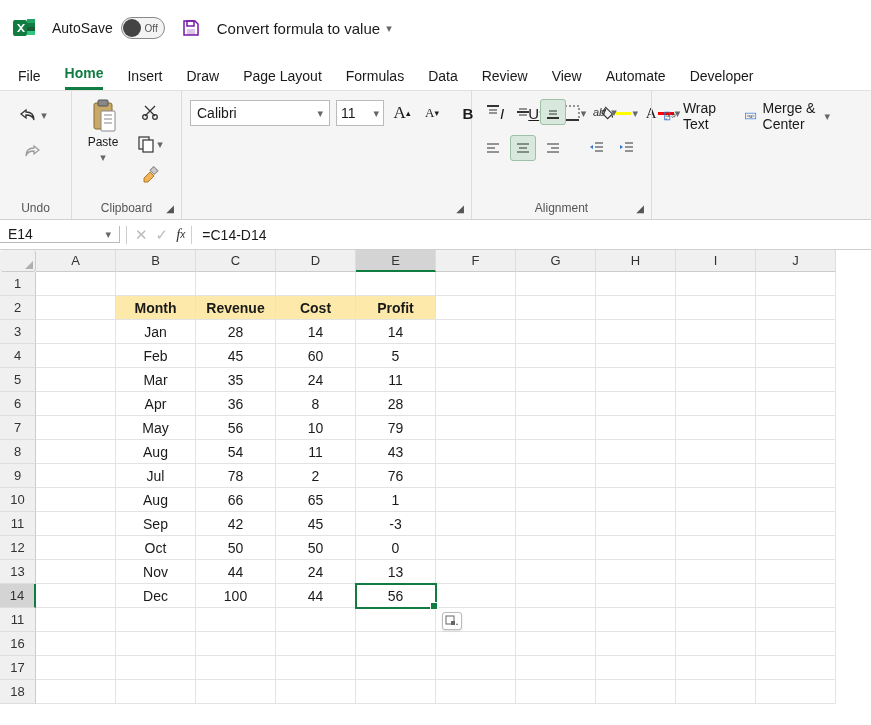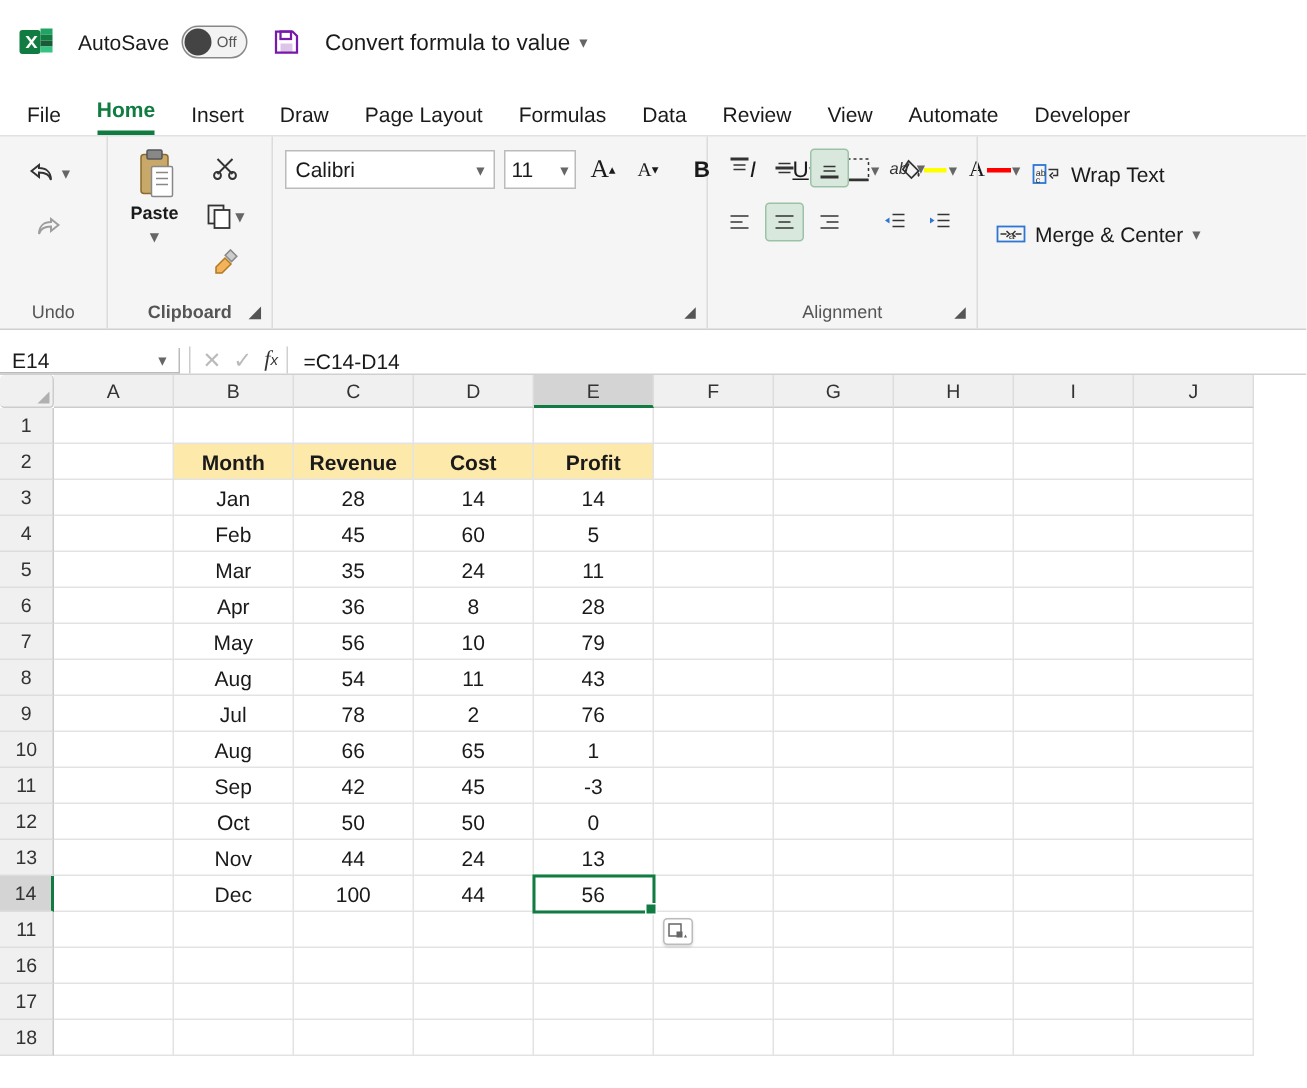--- a/index.html
+++ b/index.html
@@ -30,21 +30,21 @@
   .dialog-launcher { position:absolute; right:4px; bottom:4px; width:14px; height:14px; font-size:10px; color:#555; display:flex; align-items:center; justify-content:center; cursor:pointer; }
 
   .btn { display:flex; align-items:center; justify-content:center; border-radius:3px; cursor:pointer; }
 
   
   .g-undo { width:72px; }
   .undo-col { display:flex; flex-direction:column; gap:8px; padding-top:4px; }
   .undo-btn { width:48px; height:28px; display:flex; align-items:center; gap:2px; justify-content:center; }
 
   
-  .g-clip { width:110px;font-weight:bold; }
+  .g-clip { width:110px; }
   .paste-big { width:46px; display:flex; flex-direction:column; align-items:center; gap:2px; padding-top:2px; }
   .paste-label { font-size:12px; }
   .clip-col { display:flex; flex-direction:column; gap:6px; padding-top:2px; }
   .small-btn { width:36px; height:26px; display:flex; align-items:center; gap:2px; justify-content:center; }
 
   
   .g-font { width:290px; }
   .font-rows { display:flex; flex-direction:row; gap:10px; width:100%; padding-top:2px; }
   .font-row { display:flex; align-items:center; gap:6px; }
   .font-name { width:140px; height:26px; border:1px solid #bbb; background:#fff; padding:0 6px; display:flex; align-items:center; justify-content:space-between; font-size:14px; }
@@ -57,25 +57,25 @@
   
   .g-align { width:180px; }
   .align-rows { display:flex; flex-direction:column; gap:10px; padding-top:2px; }
   .align-row { display:flex; gap:4px; align-items:center; }
   .a-btn { width:26px; height:26px; display:flex; align-items:center; justify-content:center; }
   .a-btn.sel { background:#d8e8dc; border:1px solid #9bc2a6; }
   .orient-btn { width:40px; height:26px; display:flex; align-items:center; justify-content:center; gap:2px; }
 
   
   .g-wrap { width:190px; }
-  .wrap-rows { display:flex; flex-direction:column; gap:14px; padding-top:6px; }
+  .wrap-rows { display:flex; flex-direction:row; gap:14px; padding-top:6px; }
   .wrap-btn { height:26px; display:flex; align-items:center; gap:6px; padding:0 4px; font-size:14px; }
 
   
-  .fbar { height:30px; display:flex; align-items:flex-end; border-bottom:1px solid #d0d0d0; }
+  .fbar { height:30px; display:flex; align-items:center; border-bottom:1px solid #d0d0d0; }
   .namebox { width:120px; border:1px solid #bbb; border-top:none; border-left:none; display:flex; align-items:center; padding:0 8px; justify-content:space-between; font-size:14px; }
   .fbar-btns { display:flex; align-items:center; border-right:1px solid #d0d0d0; padding:0 6px; gap:8px; color:#999; font-size:15px; }
   .fbar-btns .fx { font-style:italic; font-family:'Times New Roman',serif; color:#333; }
   .formula { flex:1; display:flex; align-items:center; padding:0 10px; font-size:14px; }
 
   
   .grid { position:relative; }
   .col-headers { display:flex; height:22px; }
   .corner { width:36px; border-right:1px solid #ccc; border-bottom:1px solid #ccc; background:#f0f0f0; position:relative; }
   .corner::after { content:""; position:absolute; right:2px; bottom:2px; width:0; height:0; border-left:8px solid transparent; border-bottom:8px solid #b0b0b0; }

